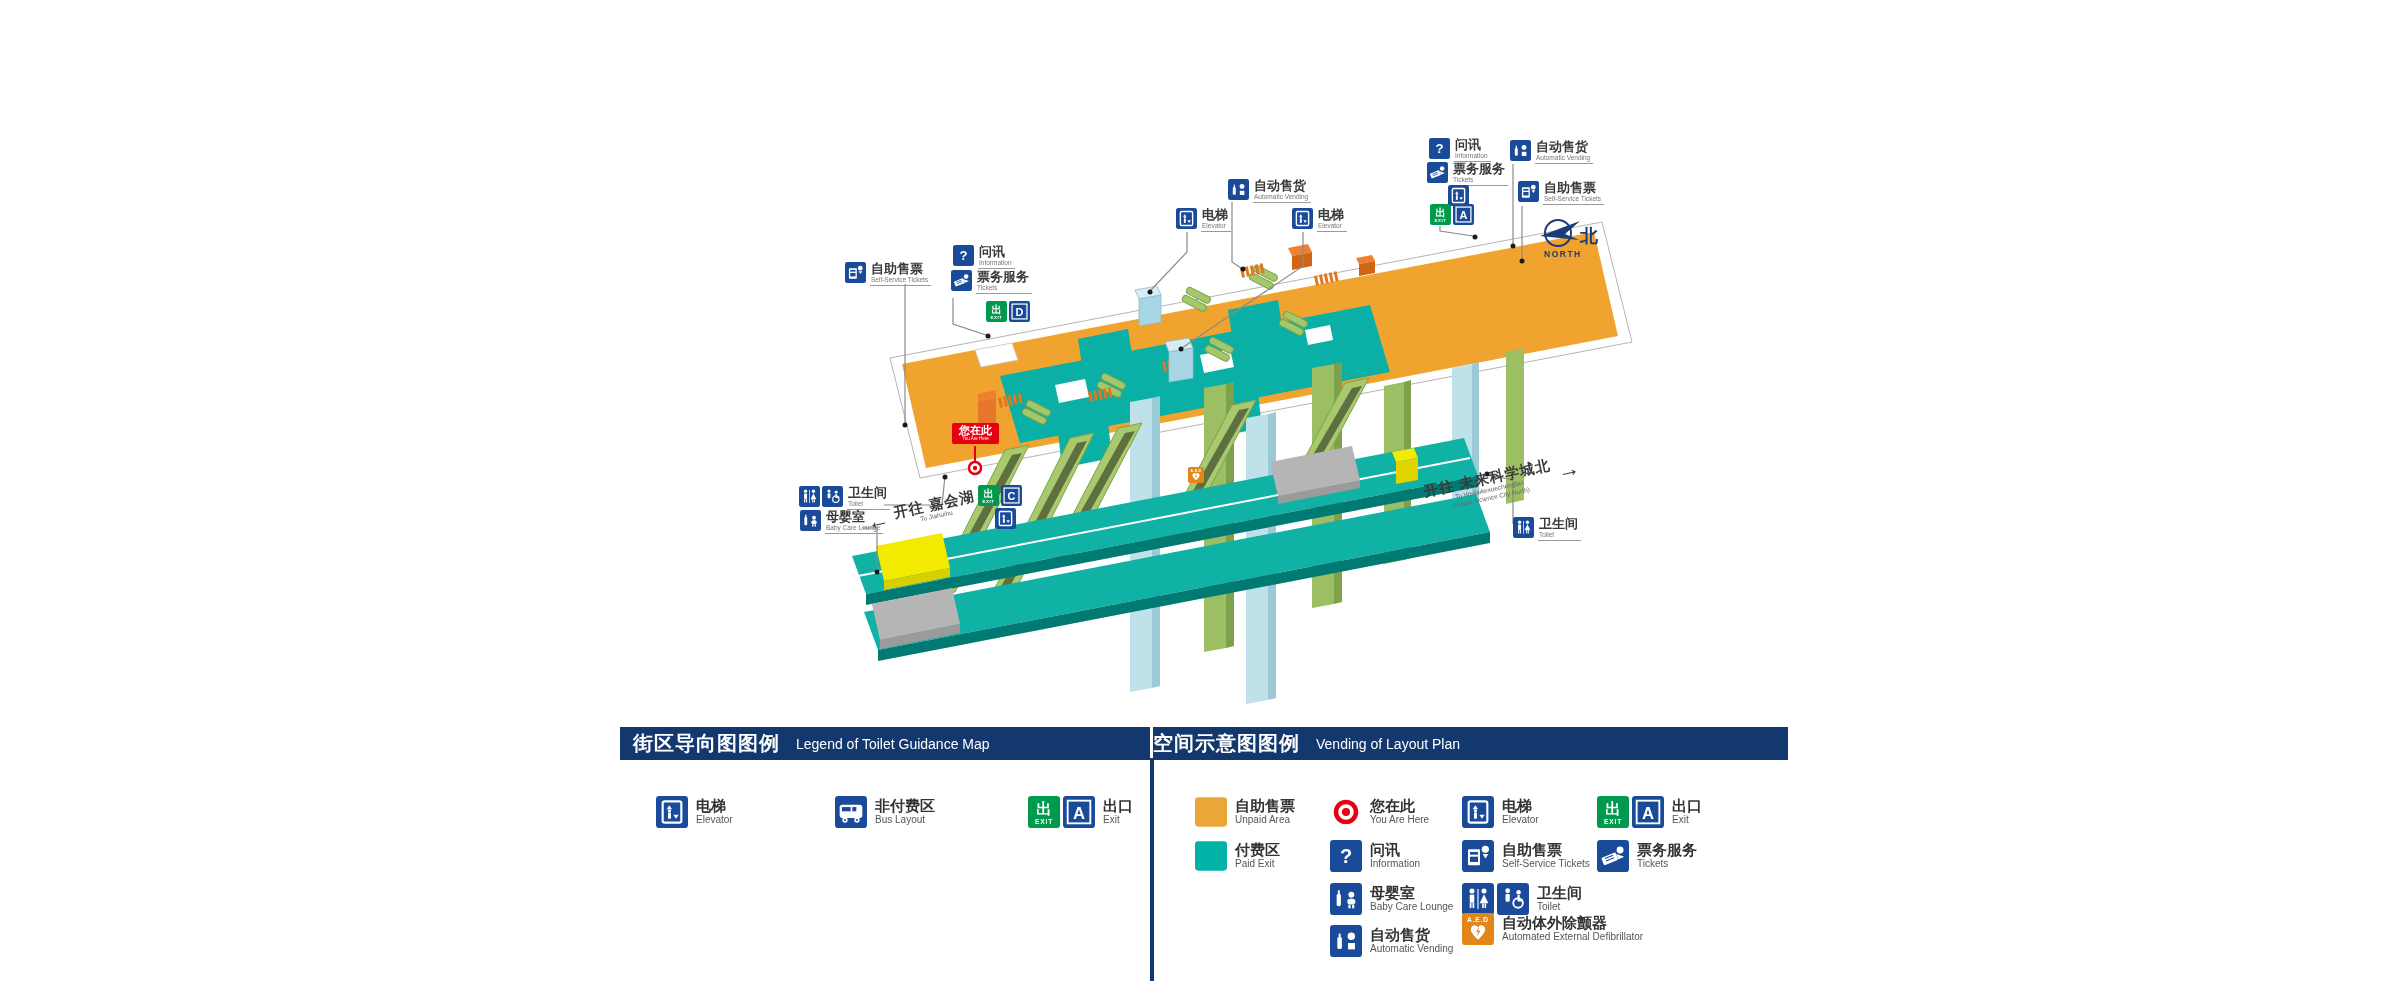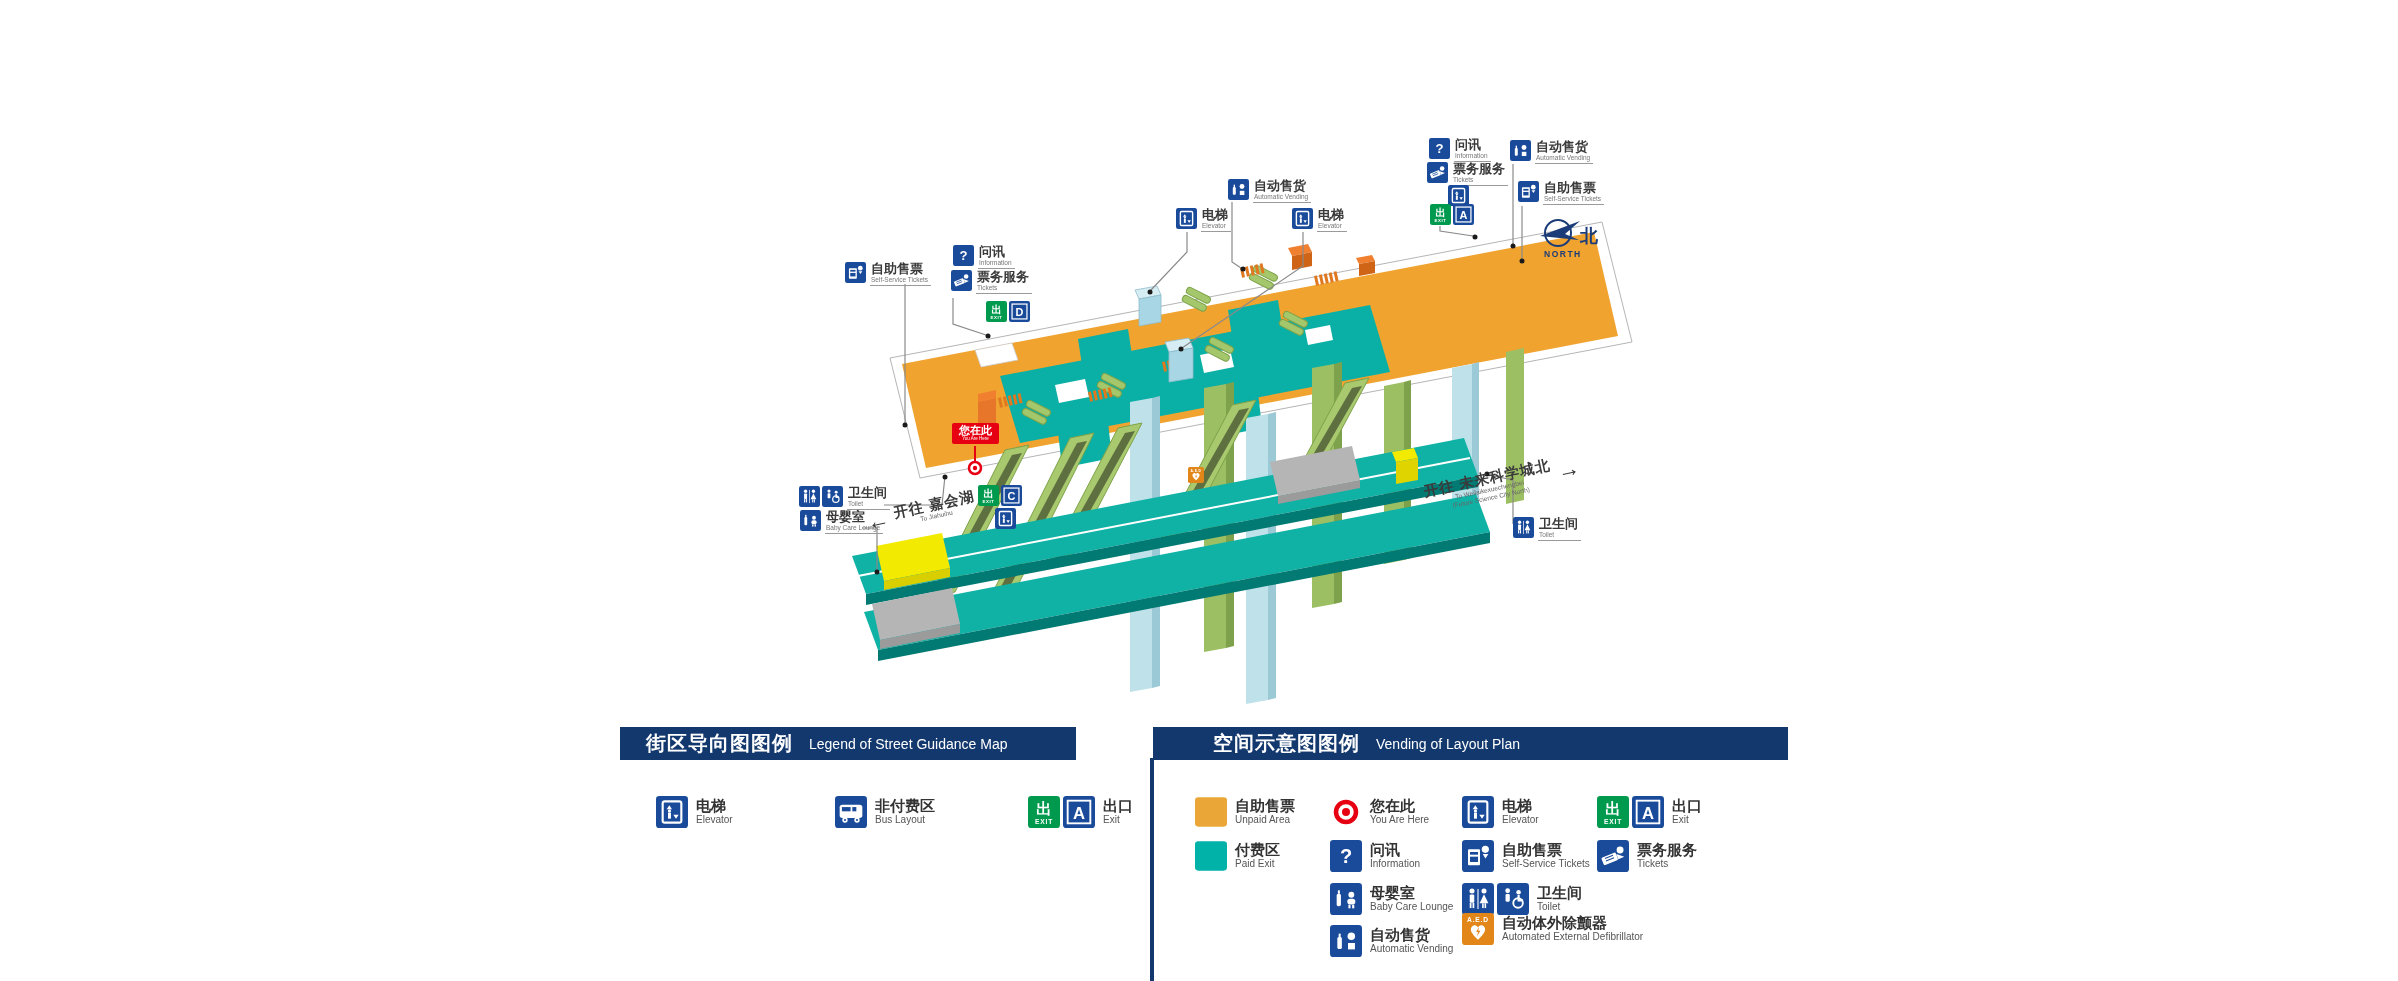--- a/index.html
+++ b/index.html
@@ -32,22 +32,22 @@
   .direction .arr{font-size:22px;font-weight:bold;line-height:18px;}
   #dir-left{left:866px;top:500px;transform:rotate(-12deg);}
   #dir-right{left:1424px;top:468px;transform:rotate(-12deg);}
   
   #north{position:absolute;left:1538px;top:215px;}
   
   #legend-bar{position:absolute;left:620px;top:727px;width:1168px;height:33px;}
   #legend-bar .half{position:absolute;top:0;height:33px;display:flex;align-items:center;}
   #legend-bar .t-zh{color:#fff;font-size:20px;font-weight:bold;letter-spacing:1px;}
   #legend-bar .t-en{color:#fff;font-size:14px;margin-left:16px;}
-  #half-street{left:0;width:456px;padding-left:26px;box-sizing:border-box;}
-  #half-layout{left:533px;width:635px;padding-left:60px;box-sizing:border-box;}
+  #half-street{left:0;width:530px;padding-left:13px;box-sizing:border-box;}
+  #half-layout{left:533px;width:635px;box-sizing:border-box;}
   .navy-bg{background:#13386d;}
   #legend-divider{position:absolute;left:1150px;top:758px;width:4px;height:223px;background:#13386d;}
   
   .litem{position:absolute;display:flex;align-items:flex-start;gap:8px;white-space:nowrap;}
   .litem .icons{display:flex;gap:3px;}
   .litem .ltxt{display:flex;flex-direction:column;padding-top:1px;}
   .litem .zh{font-size:15px;font-weight:bold;color:#333;line-height:17px;}
   .litem .en{font-size:10px;color:#555;line-height:12px;}
 </style>
 </head>
@@ -572,21 +572,21 @@
       <span class="zh">开往 未来科学城北</span>
       <span class="en">To Weilaikexuechengbei</span>
       <span class="en">(Future Science City North)</span>
     </span>
     <span class="arr">→</span>
   </div>
 
   <div id="legend-bar">
     <div class="half navy-bg" id="half-street">
       <span class="t-zh">街区导向图图例</span>
-      <span class="t-en">Legend of Street Guidance Map</span>
+      <span class="t-en">Legend of Toilet Guidance Map</span>
     </div>
     <div class="half navy-bg" id="half-layout">
       <span class="t-zh">空间示意图图例</span>
       <span class="t-en">Vending of Layout Plan</span>
     </div>
   </div>
   <div id="legend-divider"></div>
 
   <div id="legend-layer">
       <div class="litem" style="left: 656px; top: 796px;">

